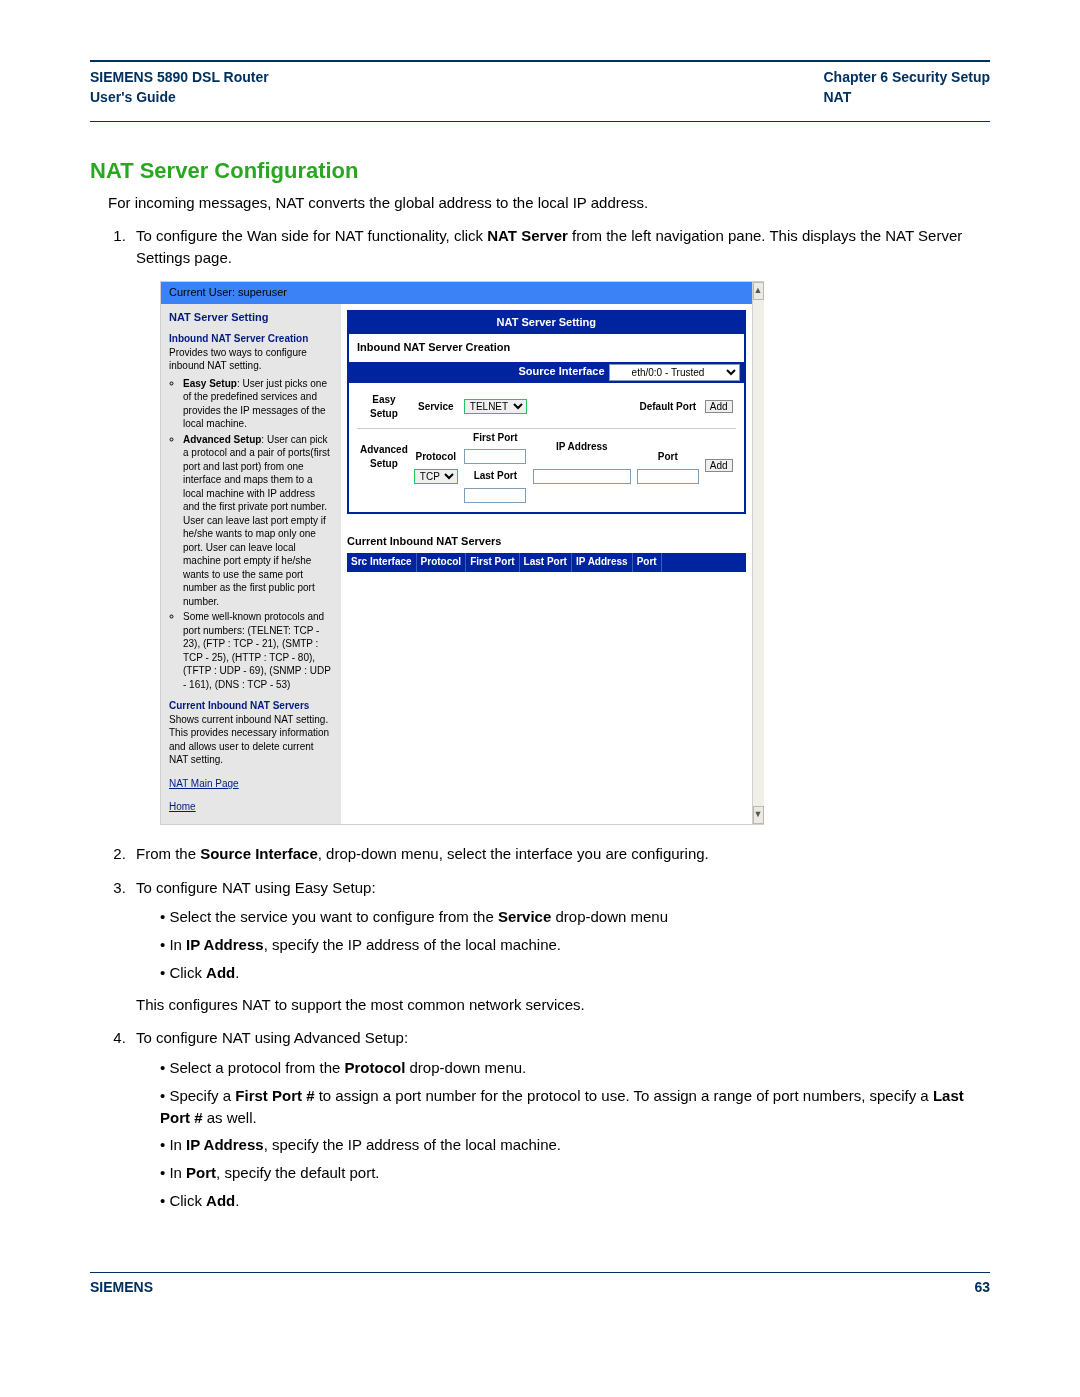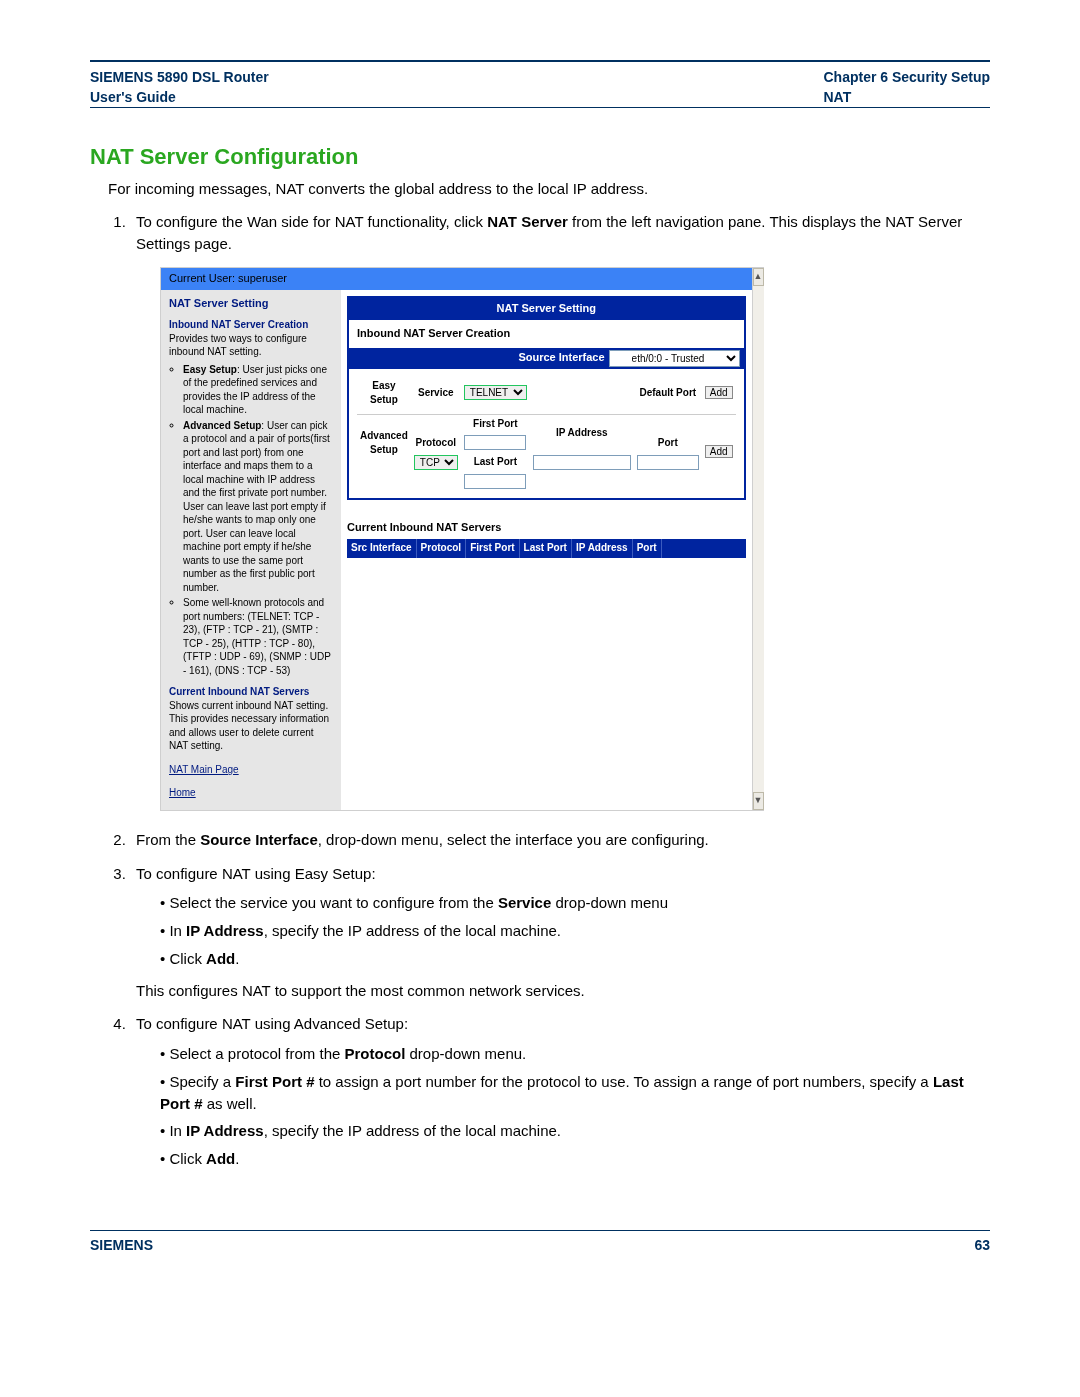--- a/index.html
+++ b/index.html
@@ -21,21 +21,21 @@
     border-top: 2px solid #003060;
     margin-bottom: 6px;
   }
   .header-row {
     display: flex;
     justify-content: space-between;
     color: #003060;
     font-weight: bold;
     font-size: 14px;
     line-height: 1.4;
-    padding-bottom: 0;
+    padding-bottom: 14px;
     border-bottom: 1px solid #003060;
   }
   .header-right { }
   h2.section-title {
     color: #2aa720;
     font-size: 22px;
     margin: 36px 0 8px 0;
     font-weight: bold;
   }
   .intro {
@@ -230,21 +230,21 @@
         <div class="shot-content">
           <div class="yellow-bar">
             <span>Current User: </span><span>superuser</span>
           </div>
           <div class="shot-body">
             <div class="left-panel">
               <div class="lp-title">NAT Server Setting</div>
               <div class="lp-sub">Inbound NAT Server Creation</div>
               <div>Provides two ways to configure inbound NAT setting.</div>
               <ul>
-                <li><b>Easy Setup</b><span>: User just picks one of the predefined services and provides the IP address of the local machine.</span></li>
+                <li><b>Easy Setup</b><span>: User just picks one of the predefined services and provides the IP messages of the local machine.</span></li>
                 <li><b>Advanced Setup</b><span>: User can pick a protocol and a pair of ports(first port and last port) from one interface and maps them to a local machine with IP address and the first private port number. User can leave last port empty if he/she wants to map only one port. User can leave local machine port empty if he/she wants to use the same port number as the first public port number.</span></li>
                 <li>Some well-known protocols and port numbers: (TELNET: TCP - 23), (FTP : TCP - 21), (SMTP : TCP - 25), (HTTP : TCP - 80), (TFTP : UDP - 69), (SNMP : UDP - 161), (DNS : TCP - 53)</li>
               </ul>
               <div class="lp-sub">Current Inbound NAT Servers</div>
               <div>Shows current inbound NAT setting. This provides necessary information and allows user to delete current NAT setting.</div>
               <span class="lp-link">NAT Main Page</span>
               <span class="lp-link">Home</span>
             </div>
 
             <div class="right-panel">
@@ -341,20 +341,21 @@
       </ul>
       <p class="para-after">This configures NAT to support the most common network services.</p>
     </li>
 
     <li>
       <span>To configure NAT using Advanced Setup:</span>
       <ul class="bullets">
         <li><span>Select a protocol from the </span><b class="strong">Protocol</b><span> drop-down menu.</span></li>
         <li><span>Specify a </span><b class="strong">First Port #</b><span> to assign a port number for the protocol to use. To assign a range of port numbers, specify a </span><b class="strong">Last Port #</b><span> as well.</span></li>
         <li><span>In </span><b class="strong">IP Address</b><span>, specify the IP address of the local machine.</span></li>
+        <li><span>In </span><b class="strong">Port</b><span>, specify the default port.</span></li>
         <li><span>Click </span><b class="strong">Add</b><span>.</span></li>
       </ul>
     </li>
   </ol>
 
   <div class="footer-rule">
     <div>SIEMENS</div>
     <div>63</div>
   </div>
 </div>

